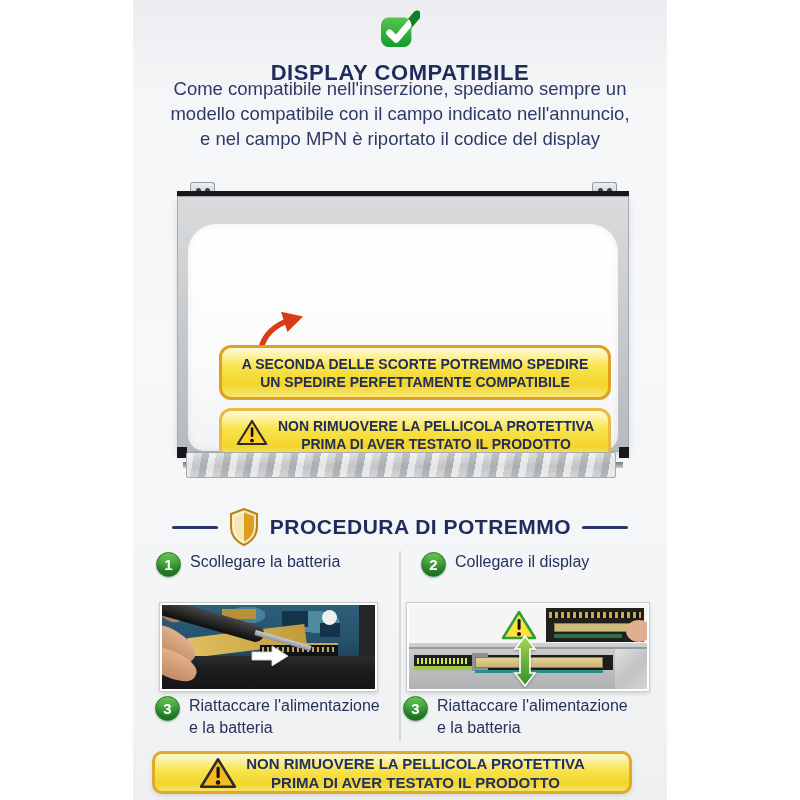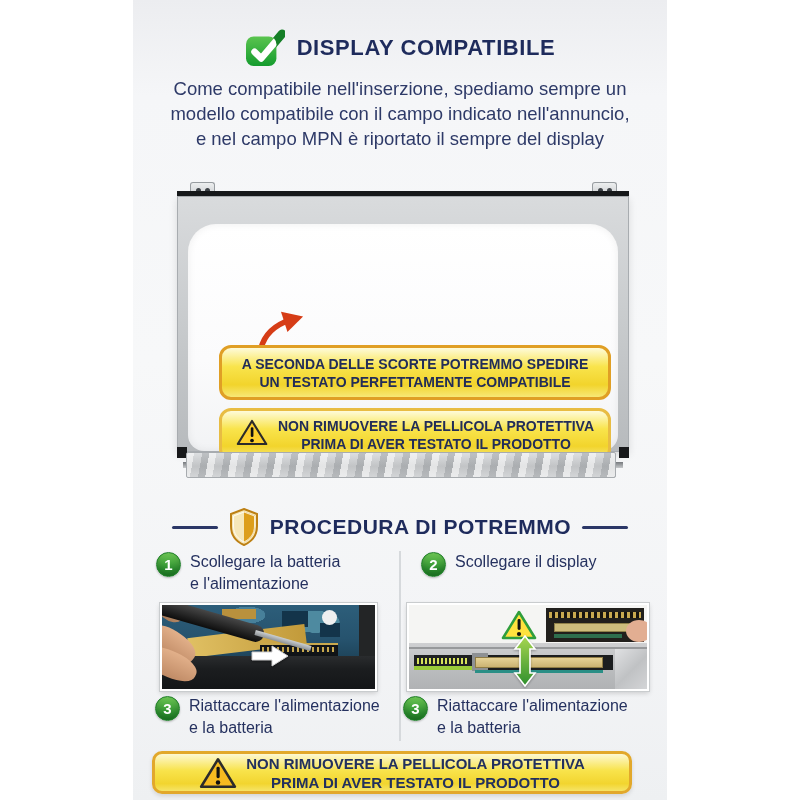--- a/index.html
+++ b/index.html
@@ -7,21 +7,21 @@
   .canvas {
     position: relative; width: 800px; height: 800px; background: #ffffff;
     overflow: hidden; font-family: "Liberation Sans", sans-serif;
   }
   .column {
     position: absolute; left: 133px; top: 0; width: 534px; height: 800px;
     background: linear-gradient(180deg,#ecedf0 0%,#f5f6f8 12%,#f7f8f9 45%,#f3f4f6 80%,#eef0f2 100%);
   }
   
   .header { position: absolute; top: 28px; left: 0; right: 0; height: 40px;
-    display: flex; align-items: center; justify-content: center; gap: 12px; }
+    display: flex; align-items: center; justify-content: center; gap: 12px; flex-direction: column; }
   .header h1 { font-size: 22px; font-weight: bold; color: #1e2b5c; letter-spacing: .6px; }
   .chk { width: 40px; height: 38px; display: inline-block; }
   
   .intro { position: absolute; top: 76px; left: 0; right: 0; text-align: center;
     font-size: 18.5px; line-height: 25px; color: #2e3a68; }
   
   .panel { position: absolute; left: 44px; top: 182px; width: 452px; height: 296px; }
   .bracket { position: absolute; top: 0; width: 25px; height: 15px;
     background: linear-gradient(180deg,#eceeef,#c9cccf); border: 1px solid #979ca0;
     border-bottom: none; border-radius: 3px 3px 0 0; display:flex; align-items:center; justify-content:center; gap:4px;}
@@ -159,21 +159,21 @@
           <rect x="1" y="8" width="32" height="31" rx="8" fill="url(#gchk)"></rect>
           <path d="M10 24 L17 31 L39 5" clip-path="url(#cchk)" stroke="#ffffff" stroke-width="7" fill="none" stroke-linecap="round" stroke-linejoin="round"></path>
         </svg>
       </span>
       <h1>DISPLAY COMPATIBILE</h1>
     </div>
 
     <div class="intro">
       <div>Come compatibile nell'inserzione, spediamo sempre un</div>
       <div>modello compatibile con il campo indicato nell'annuncio,</div>
-      <div>e nel campo MPN è riportato il sempre del display</div>
+      <div>e nel campo MPN è riportato il codice del display</div>
     </div>
 
     <div class="panel">
       <div class="bracket bl">
           <i></i>
           <i></i>
         </div>
       <div class="bracket br">
           <i></i>
           <i></i>
@@ -182,21 +182,21 @@
       <div class="pbody">
         <div class="pscreen">
           <span class="redarrow">
             <svg viewBox="0 0 60 50" width="58" height="46">
               <path d="M7 48 C9 32 18 20 34 13" stroke="#d63d17" stroke-width="6" fill="none" stroke-linecap="round"></path>
               <path d="M30 2 L54 7 L37 24 Z" fill="#d63d17"></path>
             </svg>
           </span>
           <div class="ylabel l1">
             <div>A SECONDA DELLE SCORTE POTREMMO SPEDIRE</div>
-            <div>UN TESTATO PERFETTAMENTE COMPATIBILE</div>
+            <div>UN SPEDIRE PERFETTAMENTE COMPATIBILE</div>
           </div>
           <div class="ylabel l2">
             <span>
               <svg viewBox="0 0 36 32" width="32" height="29">
                 <path d="M18 3 L34 29 H2 Z" fill="#fdd02c" stroke="#2b2b2b" stroke-width="2.4" stroke-linejoin="round"></path>
                 <rect x="16.6" y="10" width="3" height="11" rx="1.4" fill="#111"></rect>
                 <circle cx="18" cy="25" r="2.1" fill="#111"></circle>
               </svg>
             </span>
             <div class="ltext">
@@ -224,27 +224,26 @@
       <h2>PROCEDURA DI POTREMMO</h2>
       <span class="dash"></span>
     </div>
 
     <div class="vdiv"></div>
 
     <div class="step s1">
       <span class="snum">1</span>
       <div class="stext">
         <div>Scollegare la batteria</div>
-        <div>e l'alimentazione</div>
       </div>
     </div>
     <div class="step s2">
       <span class="snum">2</span>
       <div class="stext">
-        <div>Scollegare il display</div>
+        <div>Collegare il display</div>
       </div>
     </div>
 
     <div class="photo photo-left">
       <div class="pcb"></div>
       <div class="chip c1"></div>
       <div class="chip c2"></div>
       <div class="chip c3"></div>
       <div class="goldcable"></div>
       <div class="lconn"></div>

